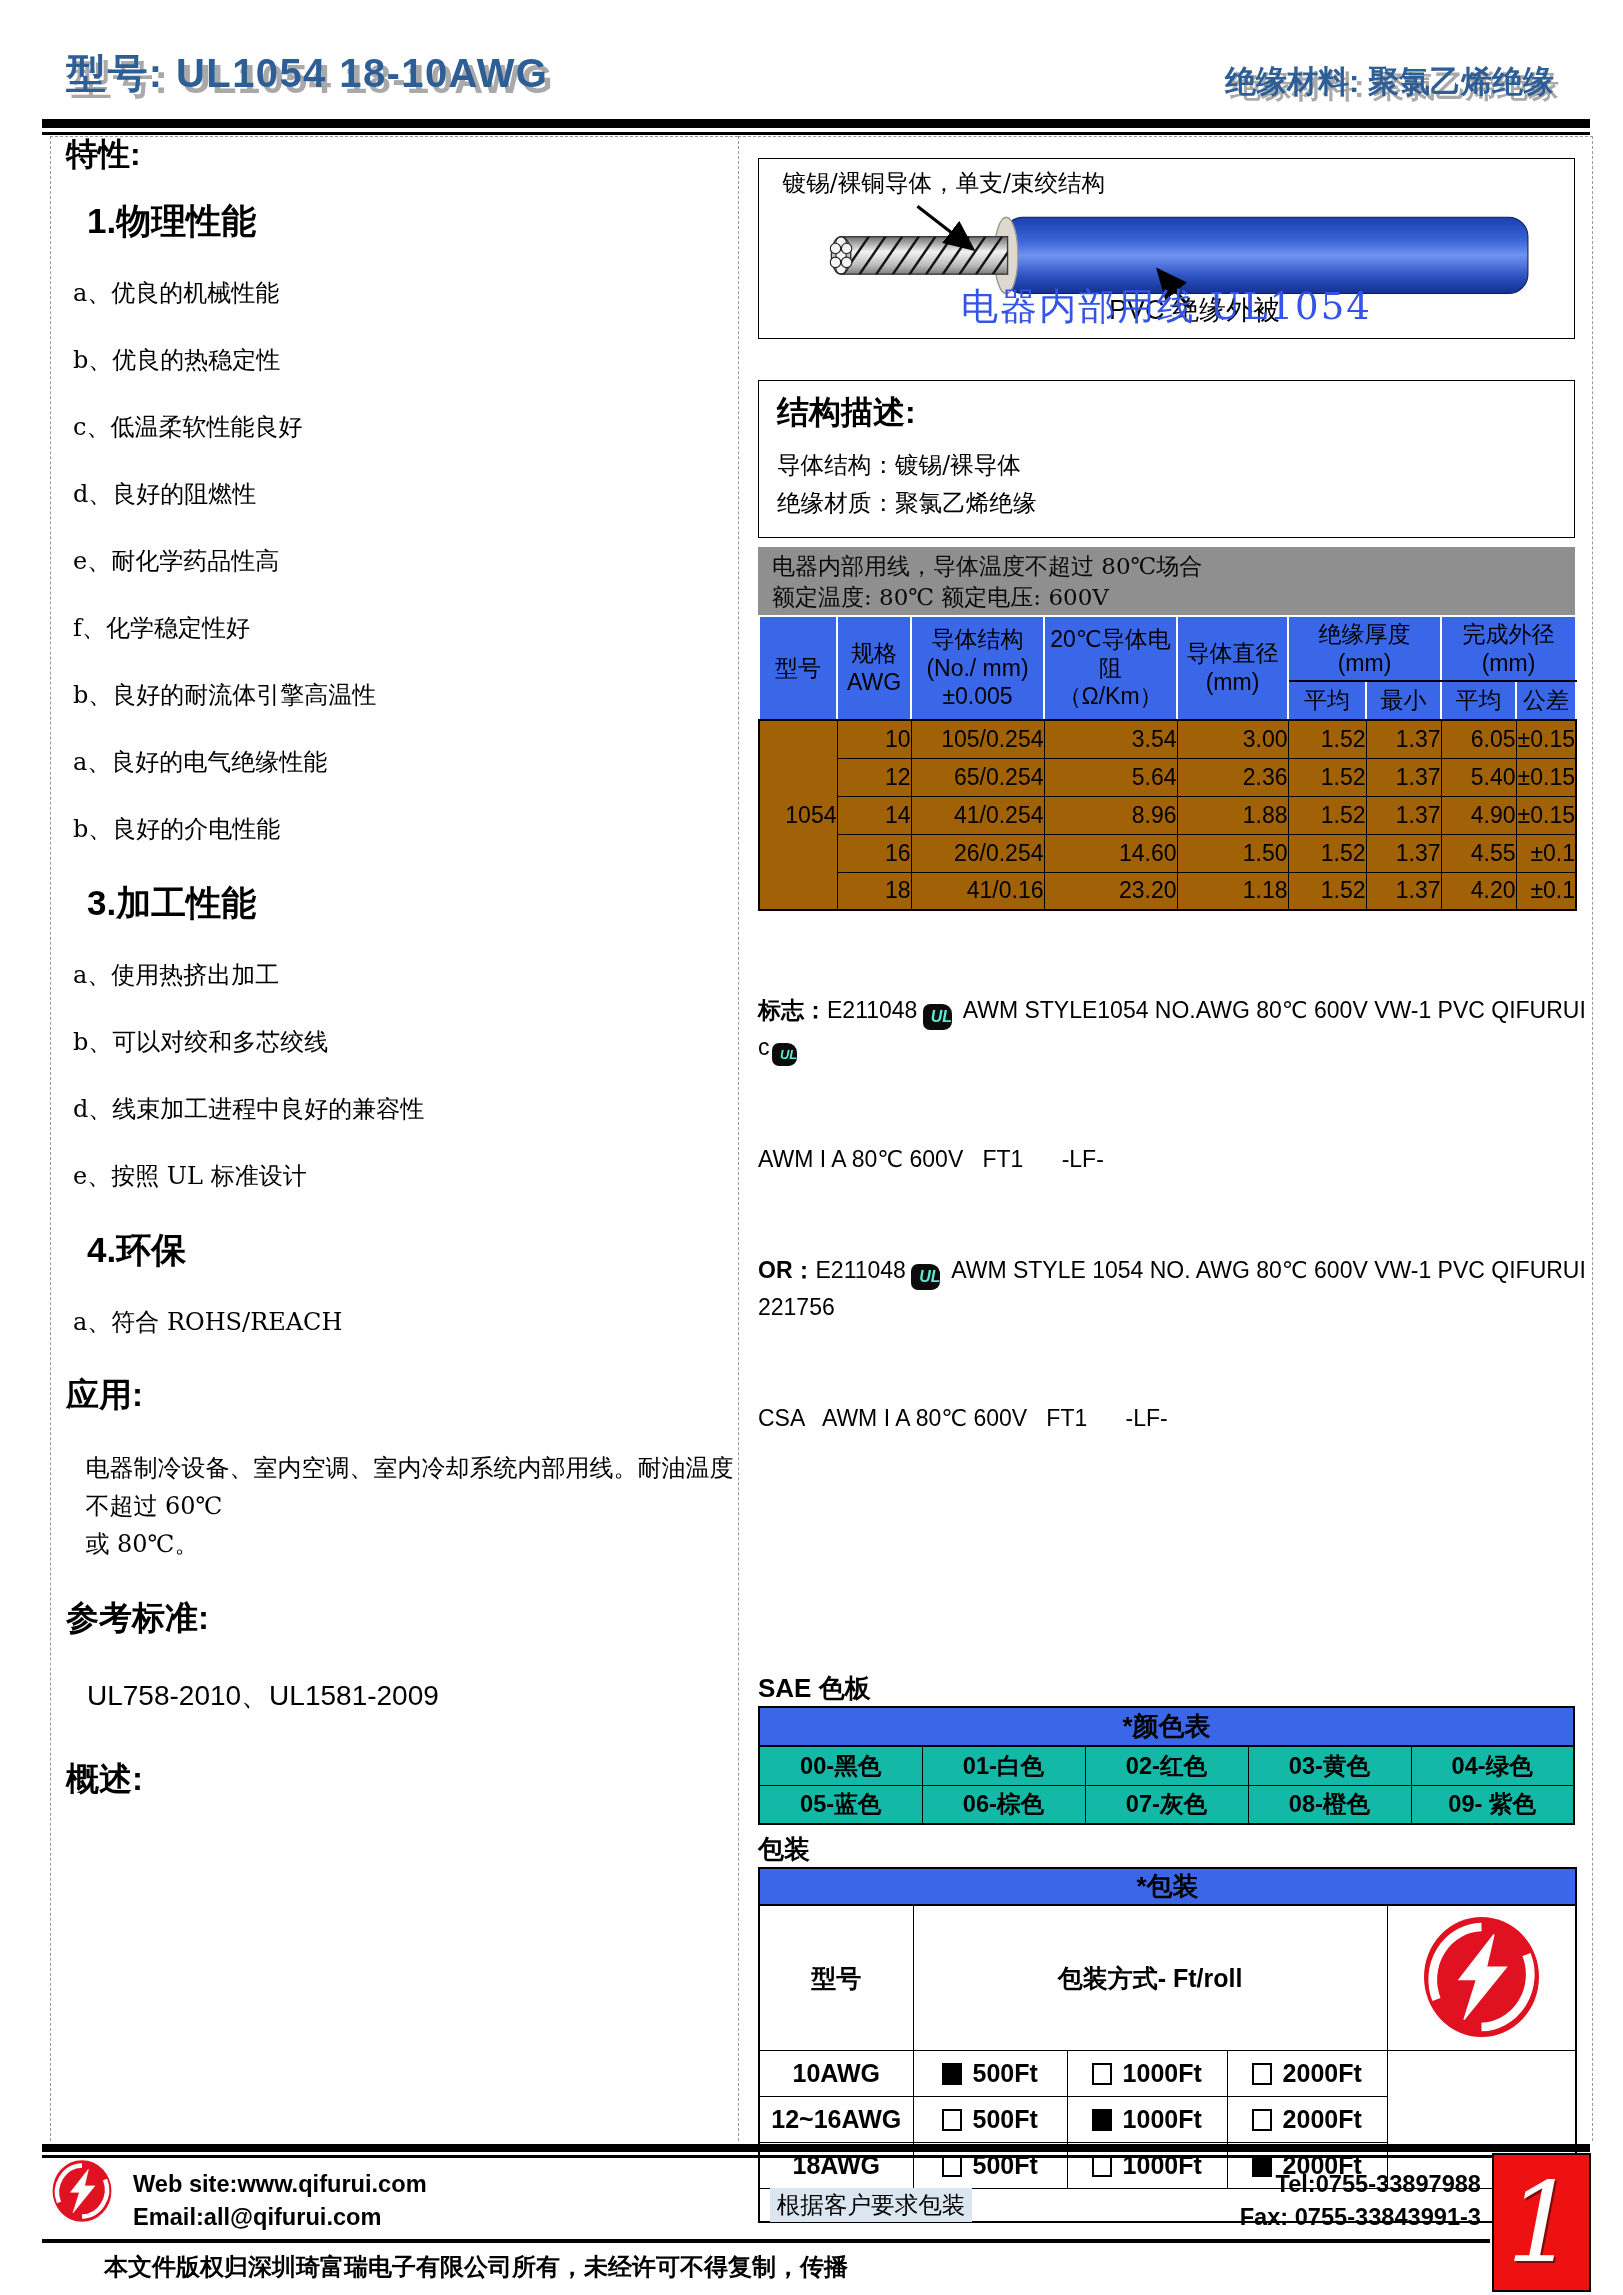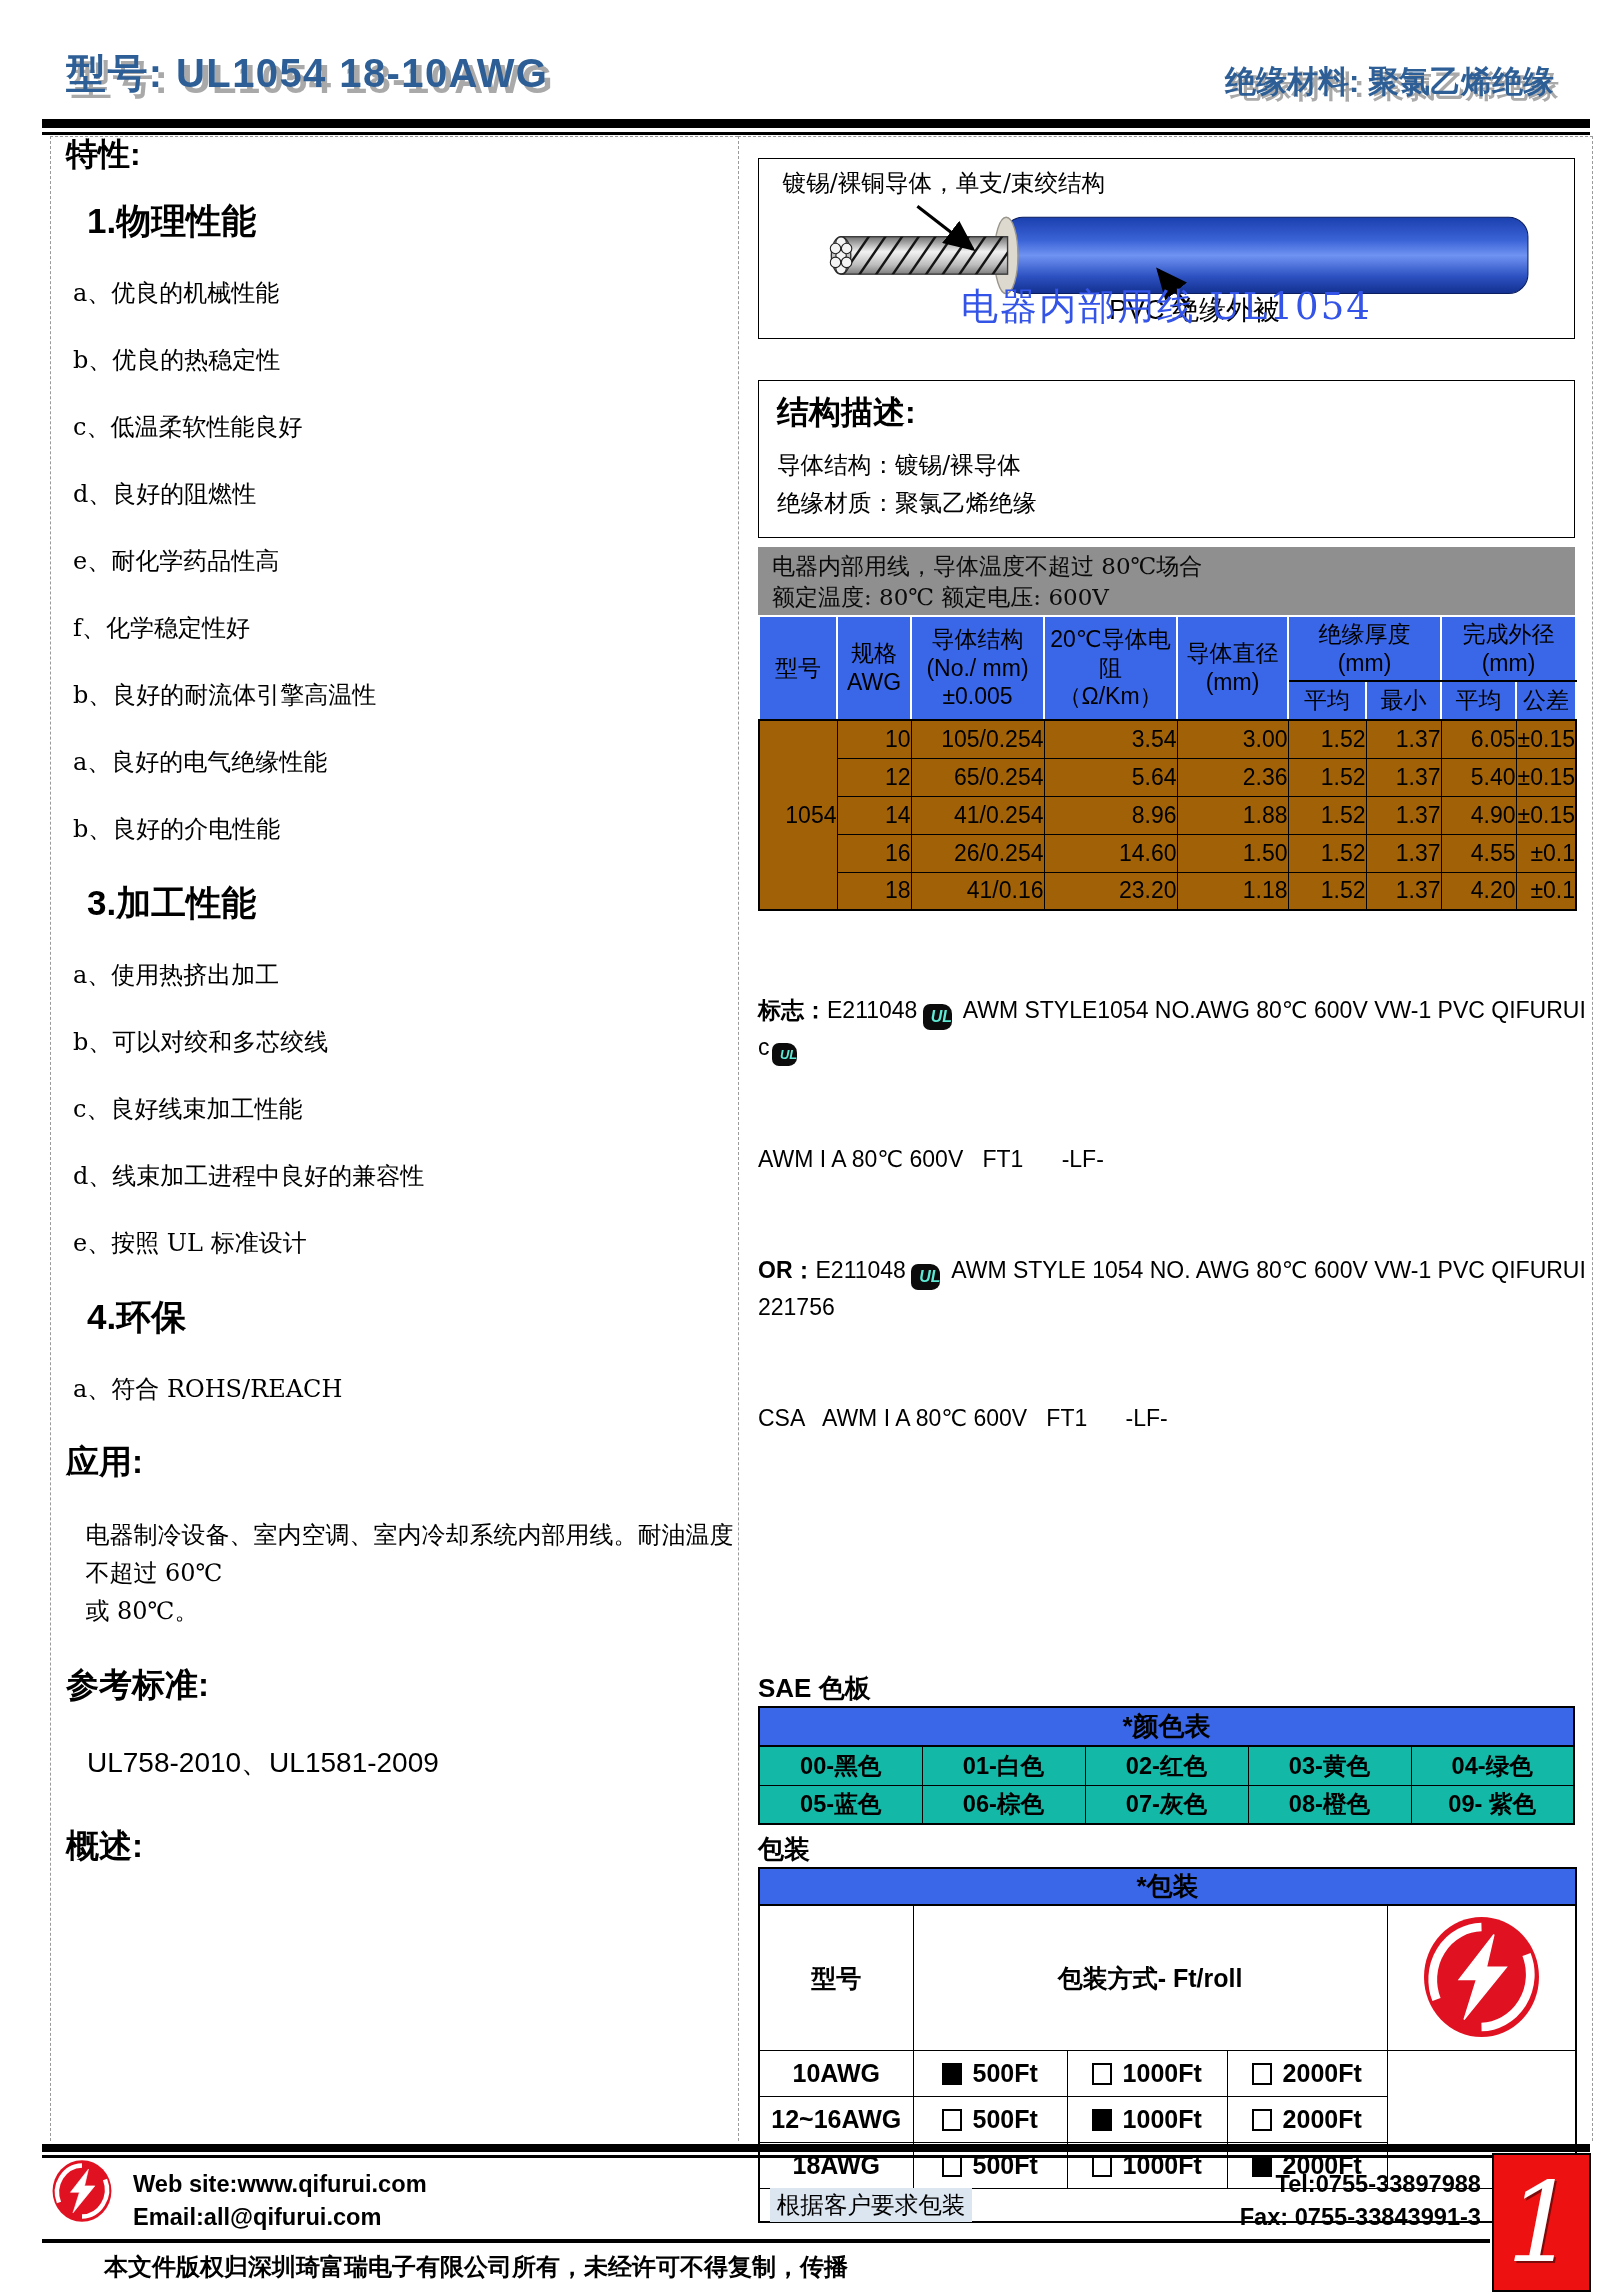--- a/index.html
+++ b/index.html
@@ -140,21 +140,20 @@
         <div class="feat-item">c、低温柔软性能良好</div>
         <div class="feat-item">d、良好的阻燃性</div>
         <div class="feat-item">e、耐化学药品性高</div>
         <div class="feat-item">f、化学稳定性好</div>
         <div class="feat-item">b、良好的耐流体引擎高温性</div>
         <div class="feat-item">a、良好的电气绝缘性能</div>
         <div class="feat-item">b、良好的介电性能</div>
         <div class="sec-title">3.加工性能</div>
         <div class="feat-item">a、使用热挤出加工</div>
         <div class="feat-item">b、可以对绞和多芯绞线</div>
-        <div class="feat-item">c、良好线束加工性能</div>
         <div class="feat-item">d、线束加工进程中良好的兼容性</div>
         <div class="feat-item">e、按照 UL 标准设计</div>
         <div class="sec-title">4.环保</div>
         <div class="feat-item">a、符合 ROHS/REACH</div>
       </div>
     <div class="app-title">应用:</div>
     <div class="app-text">电器制冷设备、室内空调、室内冷却系统内部用线。耐油温度不超过 60℃
 或 80℃。</div>
     <div class="ref-title">参考标准:</div>
     <div class="ref-text">UL758-2010、UL1581-2009</div>

